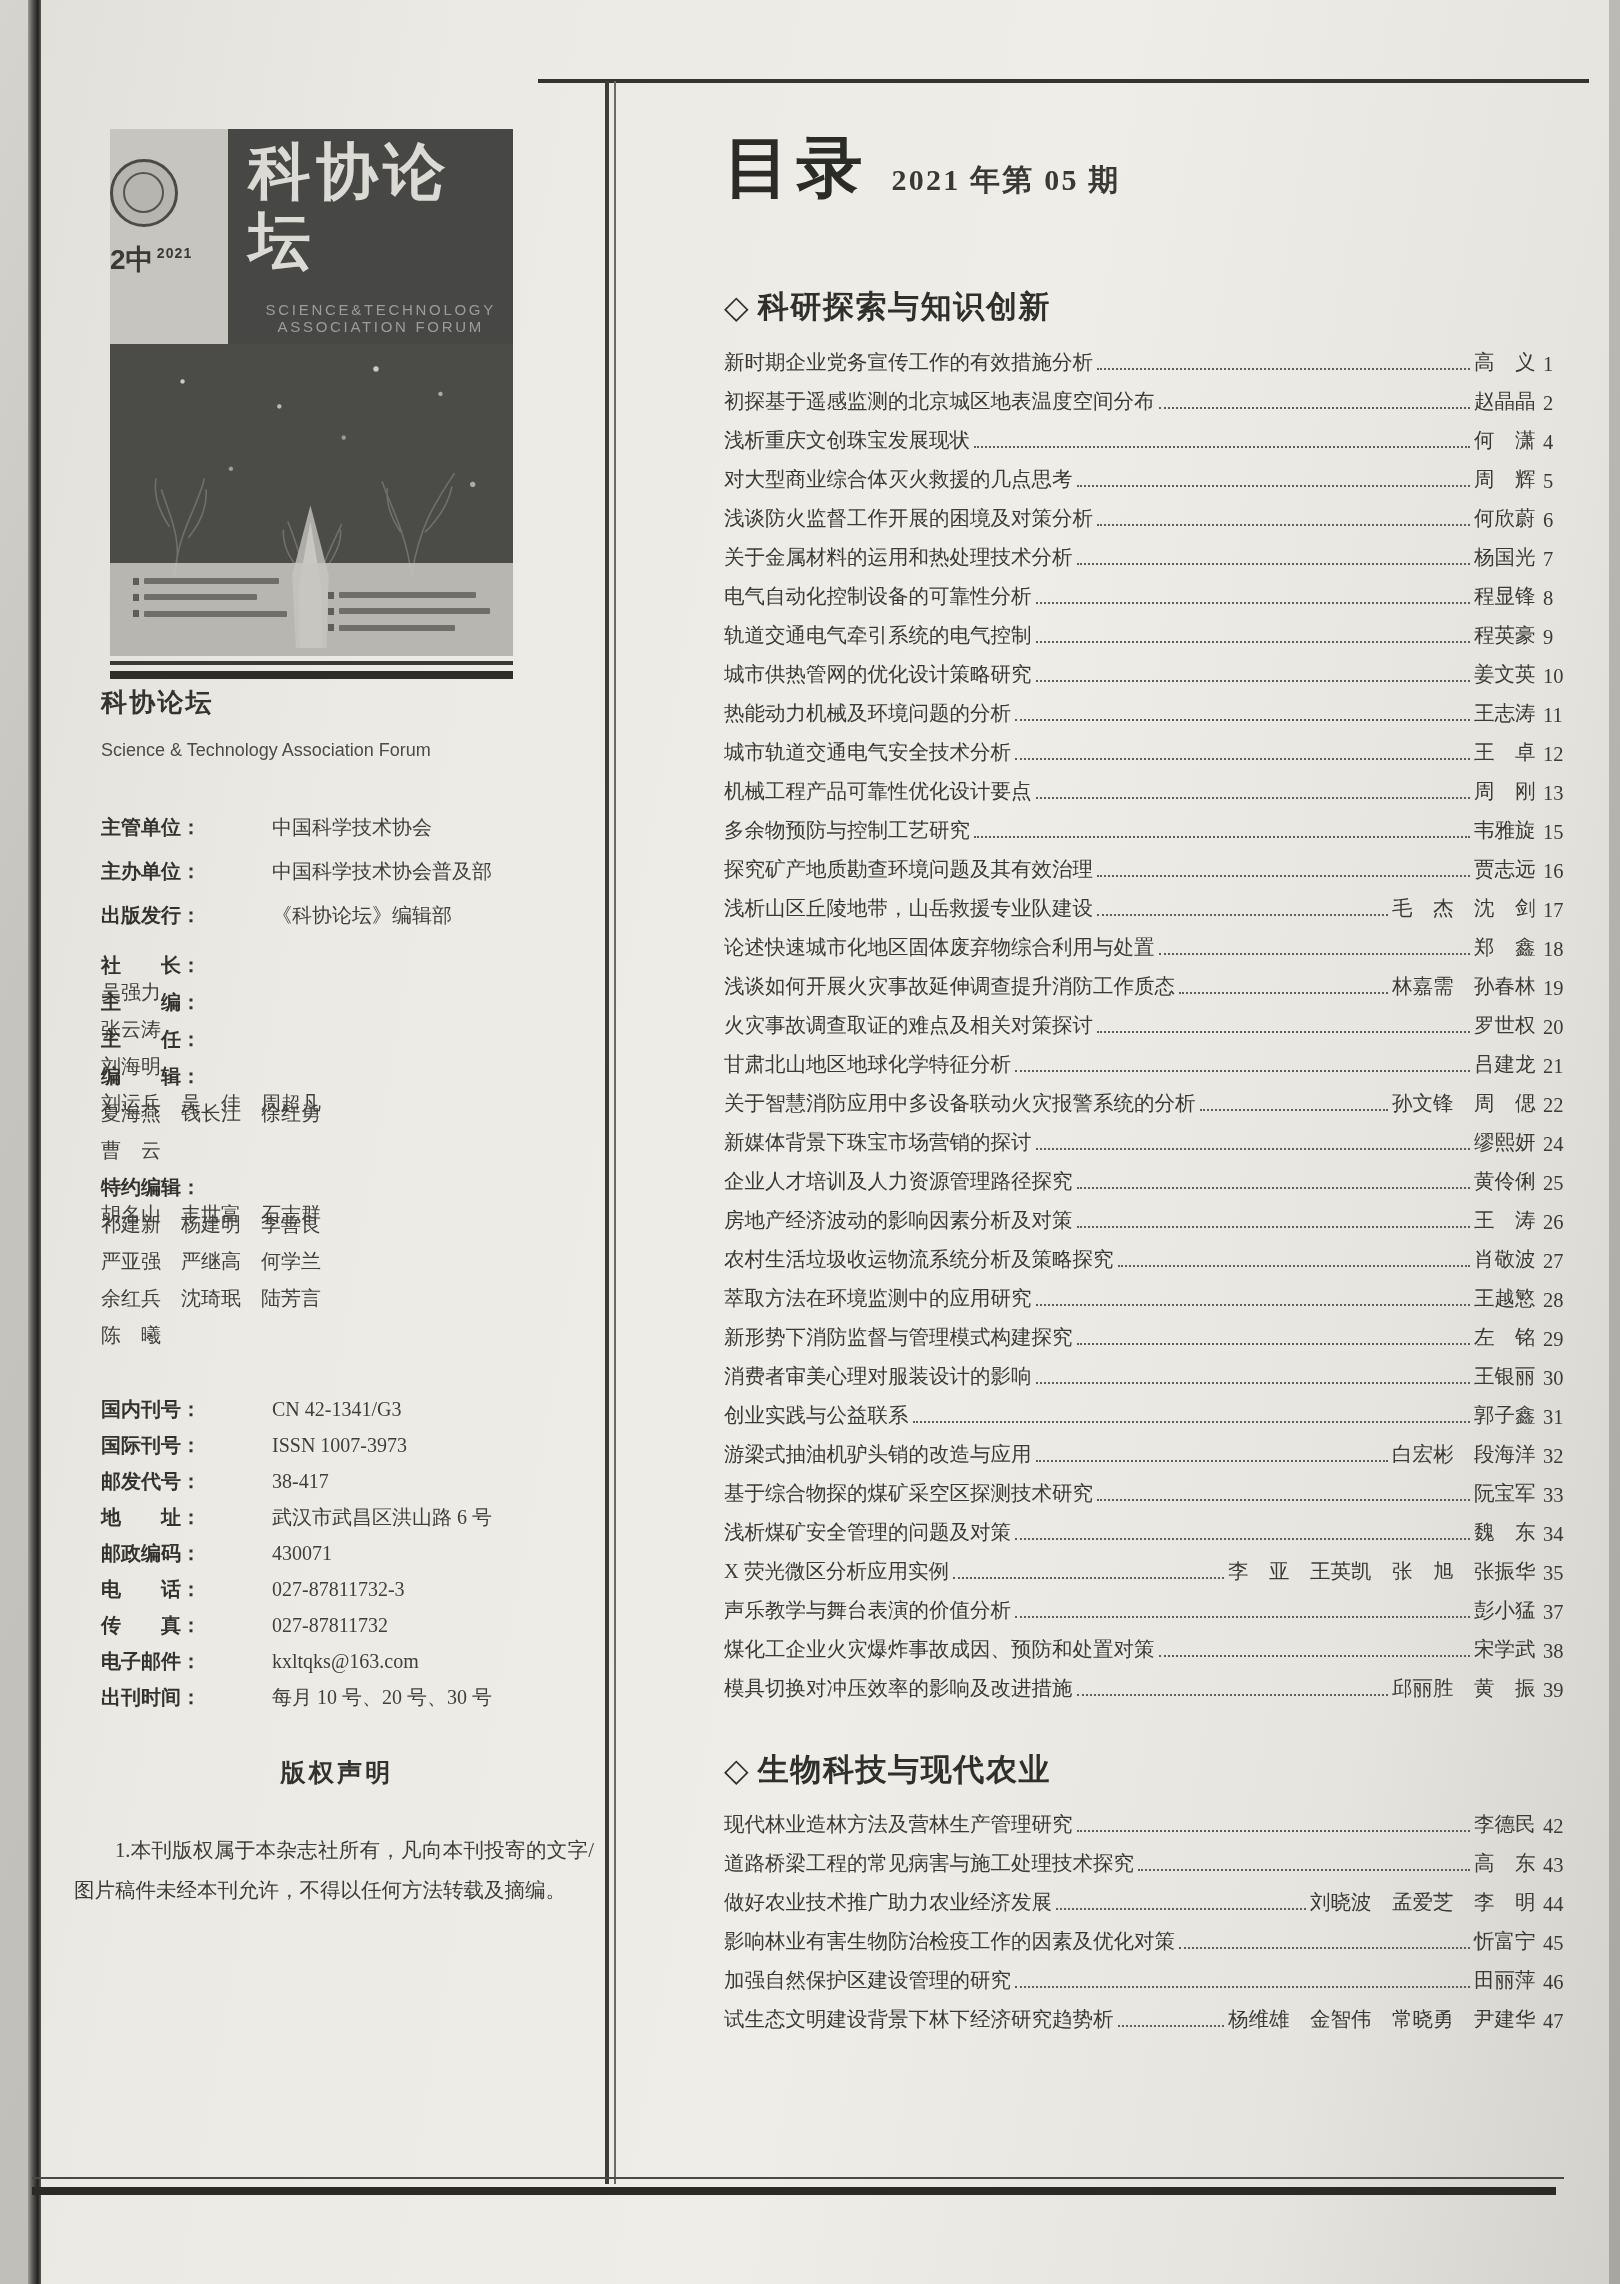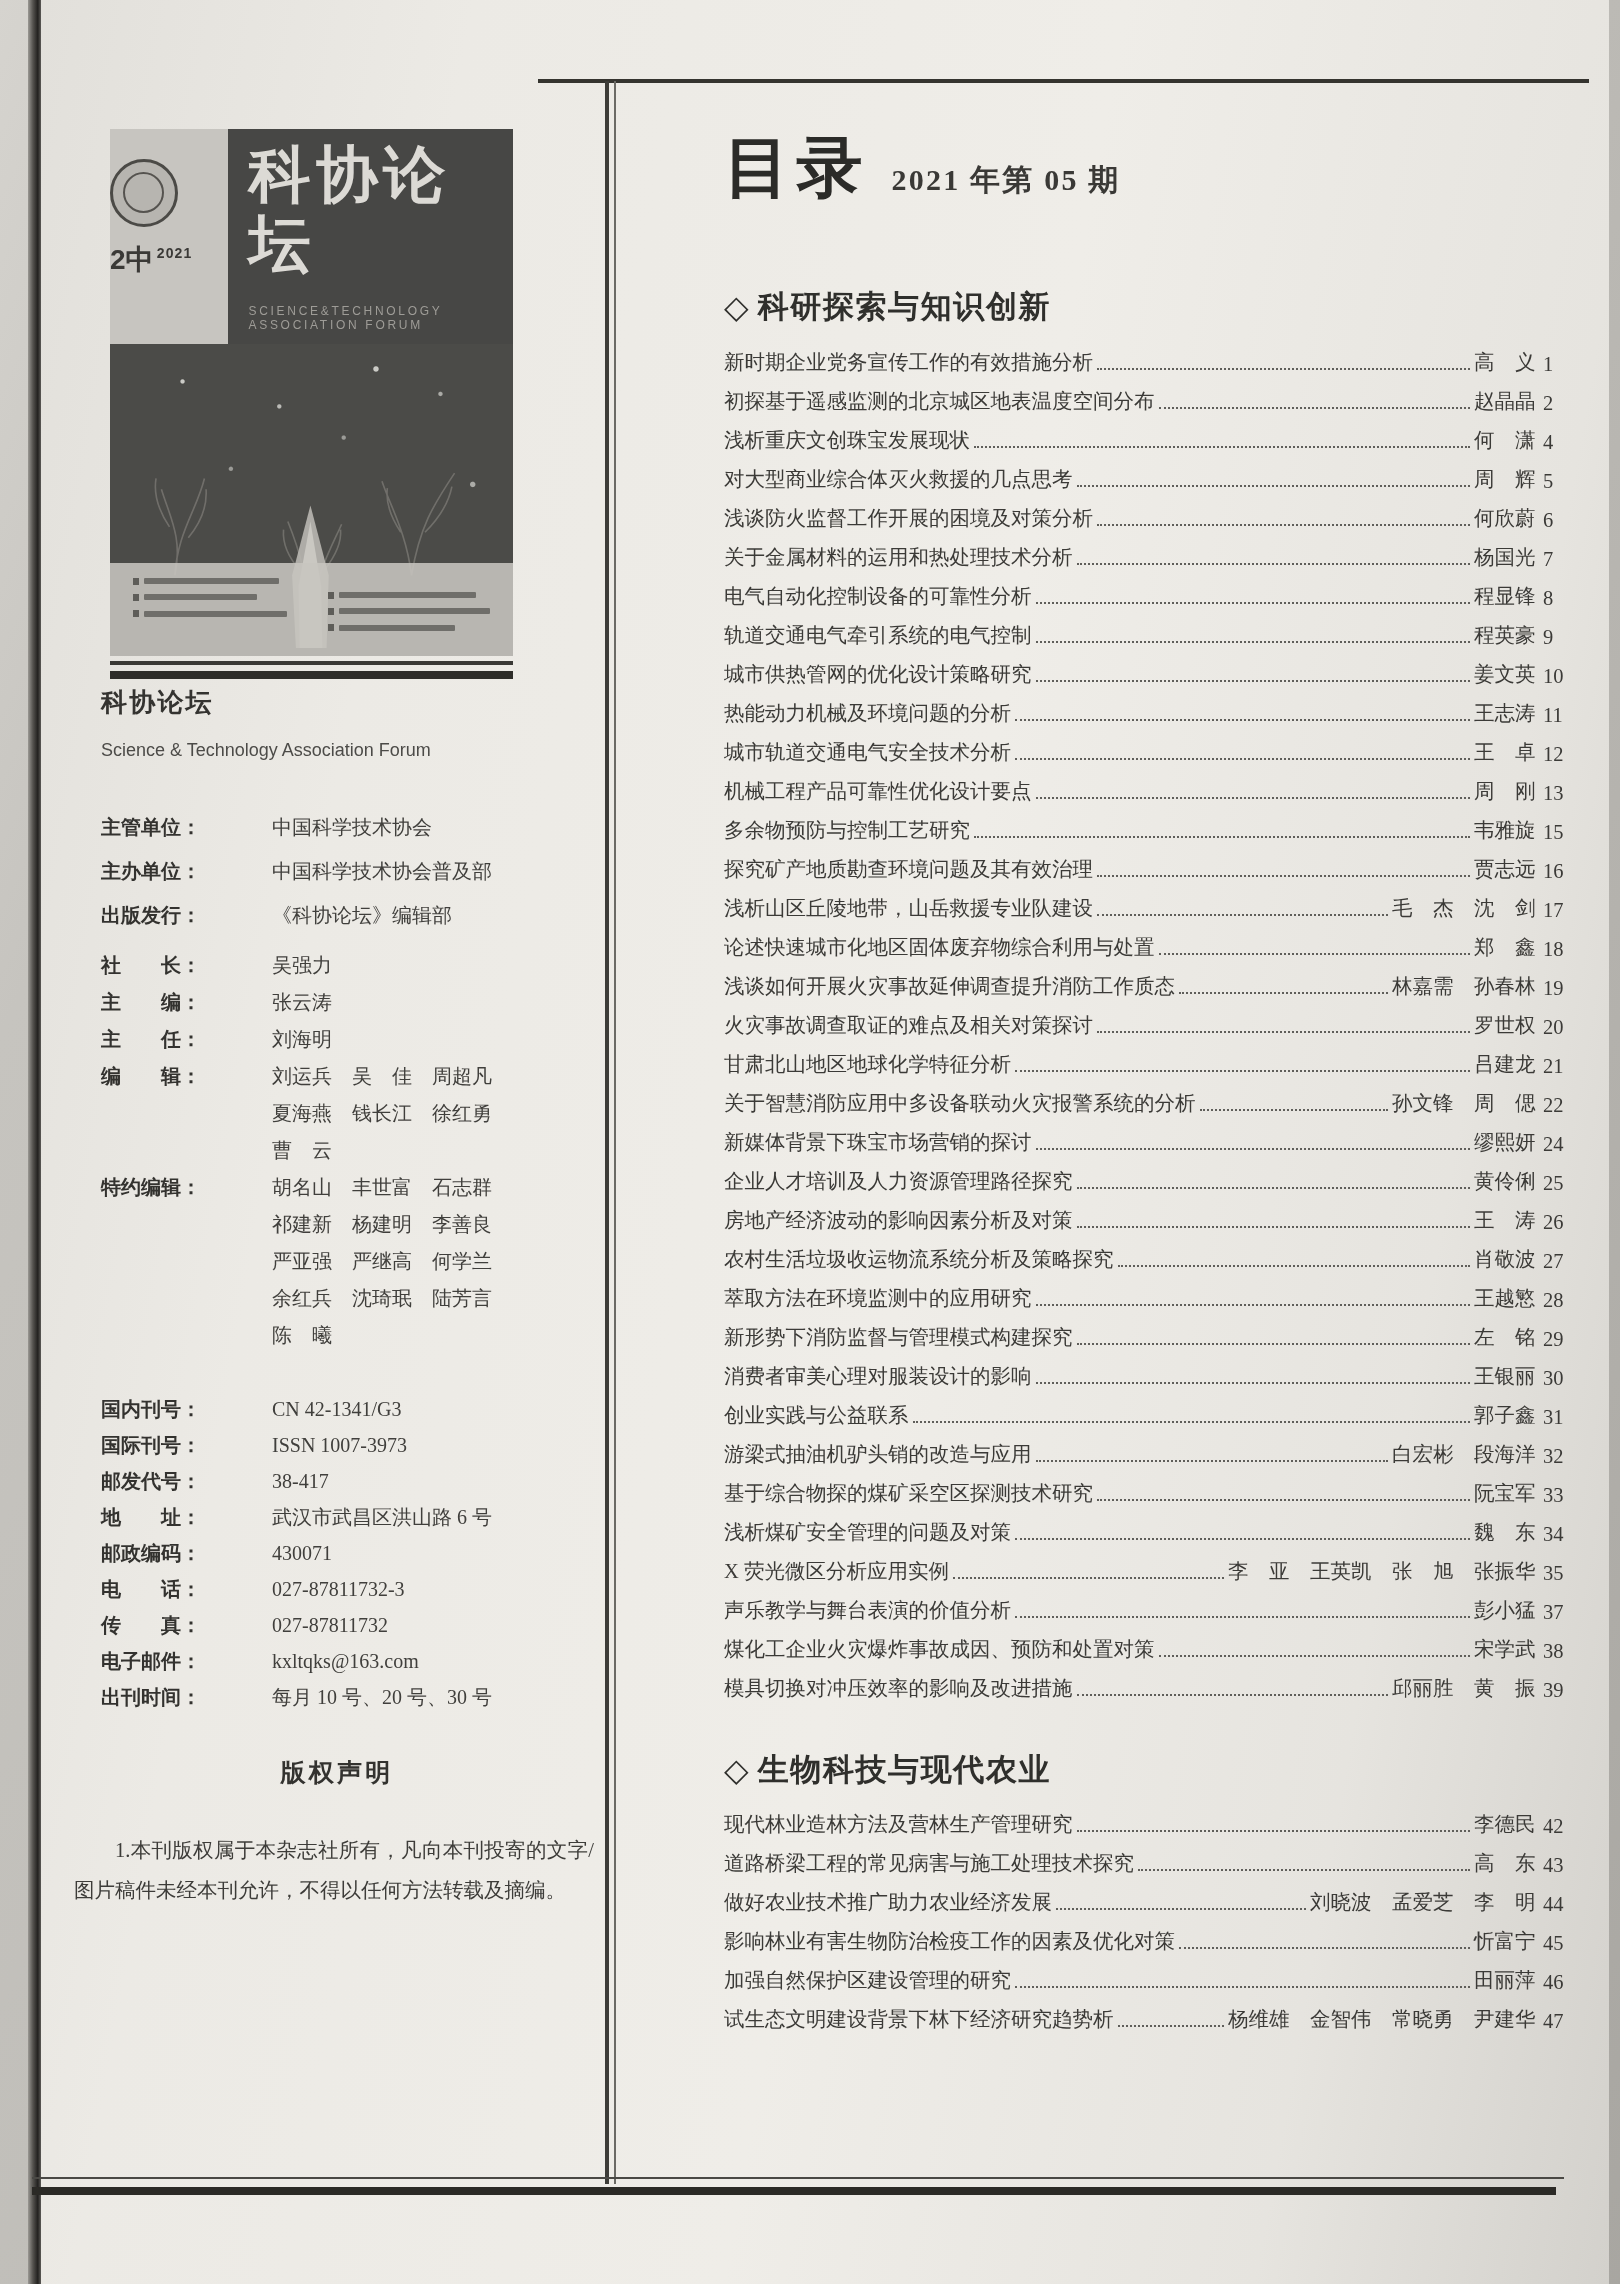--- a/index.html
+++ b/index.html
@@ -27,21 +27,21 @@
   
   .cover{position:absolute;left:110px;top:129px;width:403px;}
   .cover-head{display:flex;height:215px;}
   .cover-badge{width:118px;background:#c7c5c0;display:flex;flex-direction:column;padding-top:30px;box-sizing:border-box;}
   .emblem{width:62px;height:62px;border:3.2px solid #4b4a46;border-radius:50%;position:relative;background:#b7b5b0;}
   .emblem::after{content:"";position:absolute;left:9.7px;top:9.7px;width:37px;height:37px;border:2.2px solid #55534f;border-radius:50%;}
   .badge-text{margin-top:19.4px;font-family:"Liberation Sans",sans-serif;font-weight:bold;color:#3a3936;font-size:28px;line-height:1;}
   .badge-year{font-size:14px;vertical-align:top;margin-left:3.2px;letter-spacing:1.1px;}
   .cover-title-box{flex:1;background:#474745;display:flex;flex-direction:column;justify-content:center;padding-left:20.5px;box-sizing:border-box;}
   .cover-title{font-family:"Liberation Sans",sans-serif;font-weight:bold;font-size:62px;letter-spacing:5.4px;color:#dcdad5;line-height:1.1;}
-  .cover-subtitle{margin-top:26px;font-family:"Liberation Sans",sans-serif;font-size:12px;letter-spacing:2.7px;color:#9e9c97;}
+  .cover-subtitle{margin-top:26px;font-family:"Liberation Sans",sans-serif;font-size:15px;letter-spacing:2.7px;color:#9e9c97;text-align:center;}
   .cover-art{position:relative;height:312px;background:
       radial-gradient(circle at 18% 12%, rgba(235,235,230,.8) 0 1.6px, transparent 2.7px),
       radial-gradient(circle at 42% 20%, rgba(235,235,230,.7) 0 1.6px, transparent 2.7px),
       radial-gradient(circle at 66% 8%, rgba(235,235,230,.8) 0 2.2px, transparent 3.2px),
       radial-gradient(circle at 82% 16%, rgba(235,235,230,.6) 0 1.6px, transparent 2.7px),
       radial-gradient(circle at 30% 40%, rgba(235,235,230,.5) 0 1.6px, transparent 2.7px),
       radial-gradient(circle at 90% 45%, rgba(235,235,230,.6) 0 2.2px, transparent 3.2px),
       radial-gradient(circle at 58% 30%, rgba(235,235,230,.5) 0 1.6px, transparent 2.7px),
       #4b4b48;}
   .cover-art svg{position:absolute;left:0;top:0;}
@@ -58,21 +58,21 @@
   .j-name{position:absolute;left:101px;top:685px;margin:0;font-family:"Liberation Sans",sans-serif;
     font-size:26px;font-weight:bold;color:#343330;letter-spacing:2.2px;}
   .j-name-en{position:absolute;left:101px;top:740px;font-family:"Liberation Sans",sans-serif;
     font-size:18px;color:#4c4b48;}
   .info-block{position:absolute;left:101px;width:495px;}
   #publisher-info{top:814px;}
   #staff-info{top:952px;}
   #pub-details{top:1396px;}
   .kv-row{display:flex;align-items:baseline;}
   #publisher-info .kv-row{height:44px;}
-  #staff-info .kv-row{height:37px;}
+  #staff-info .kv-row{height:37px;flex-direction:column;}
   #pub-details .kv-row{height:36px;}
   .kv-label{font-family:"Liberation Sans",sans-serif;font-weight:bold;font-size:20px;color:#33322f;
     min-width:171px;white-space:pre;}
   .kv-value{font-size:20px;color:#403f3c;white-space:pre;}
   .copyright-title{position:absolute;left:81px;top:1756px;width:512px;margin:0;text-align:center;
     font-family:"Liberation Sans",sans-serif;font-size:25px;font-weight:bold;color:#33322f;letter-spacing:3.2px;}
   #copyright-paras{position:absolute;left:74px;top:1830px;width:520px;}
   #copyright-paras p{margin:0 0 9.7px 0;font-size:20.5px;line-height:40px;text-indent:2em;
     text-align:justify;color:#3d3c39;}
 

